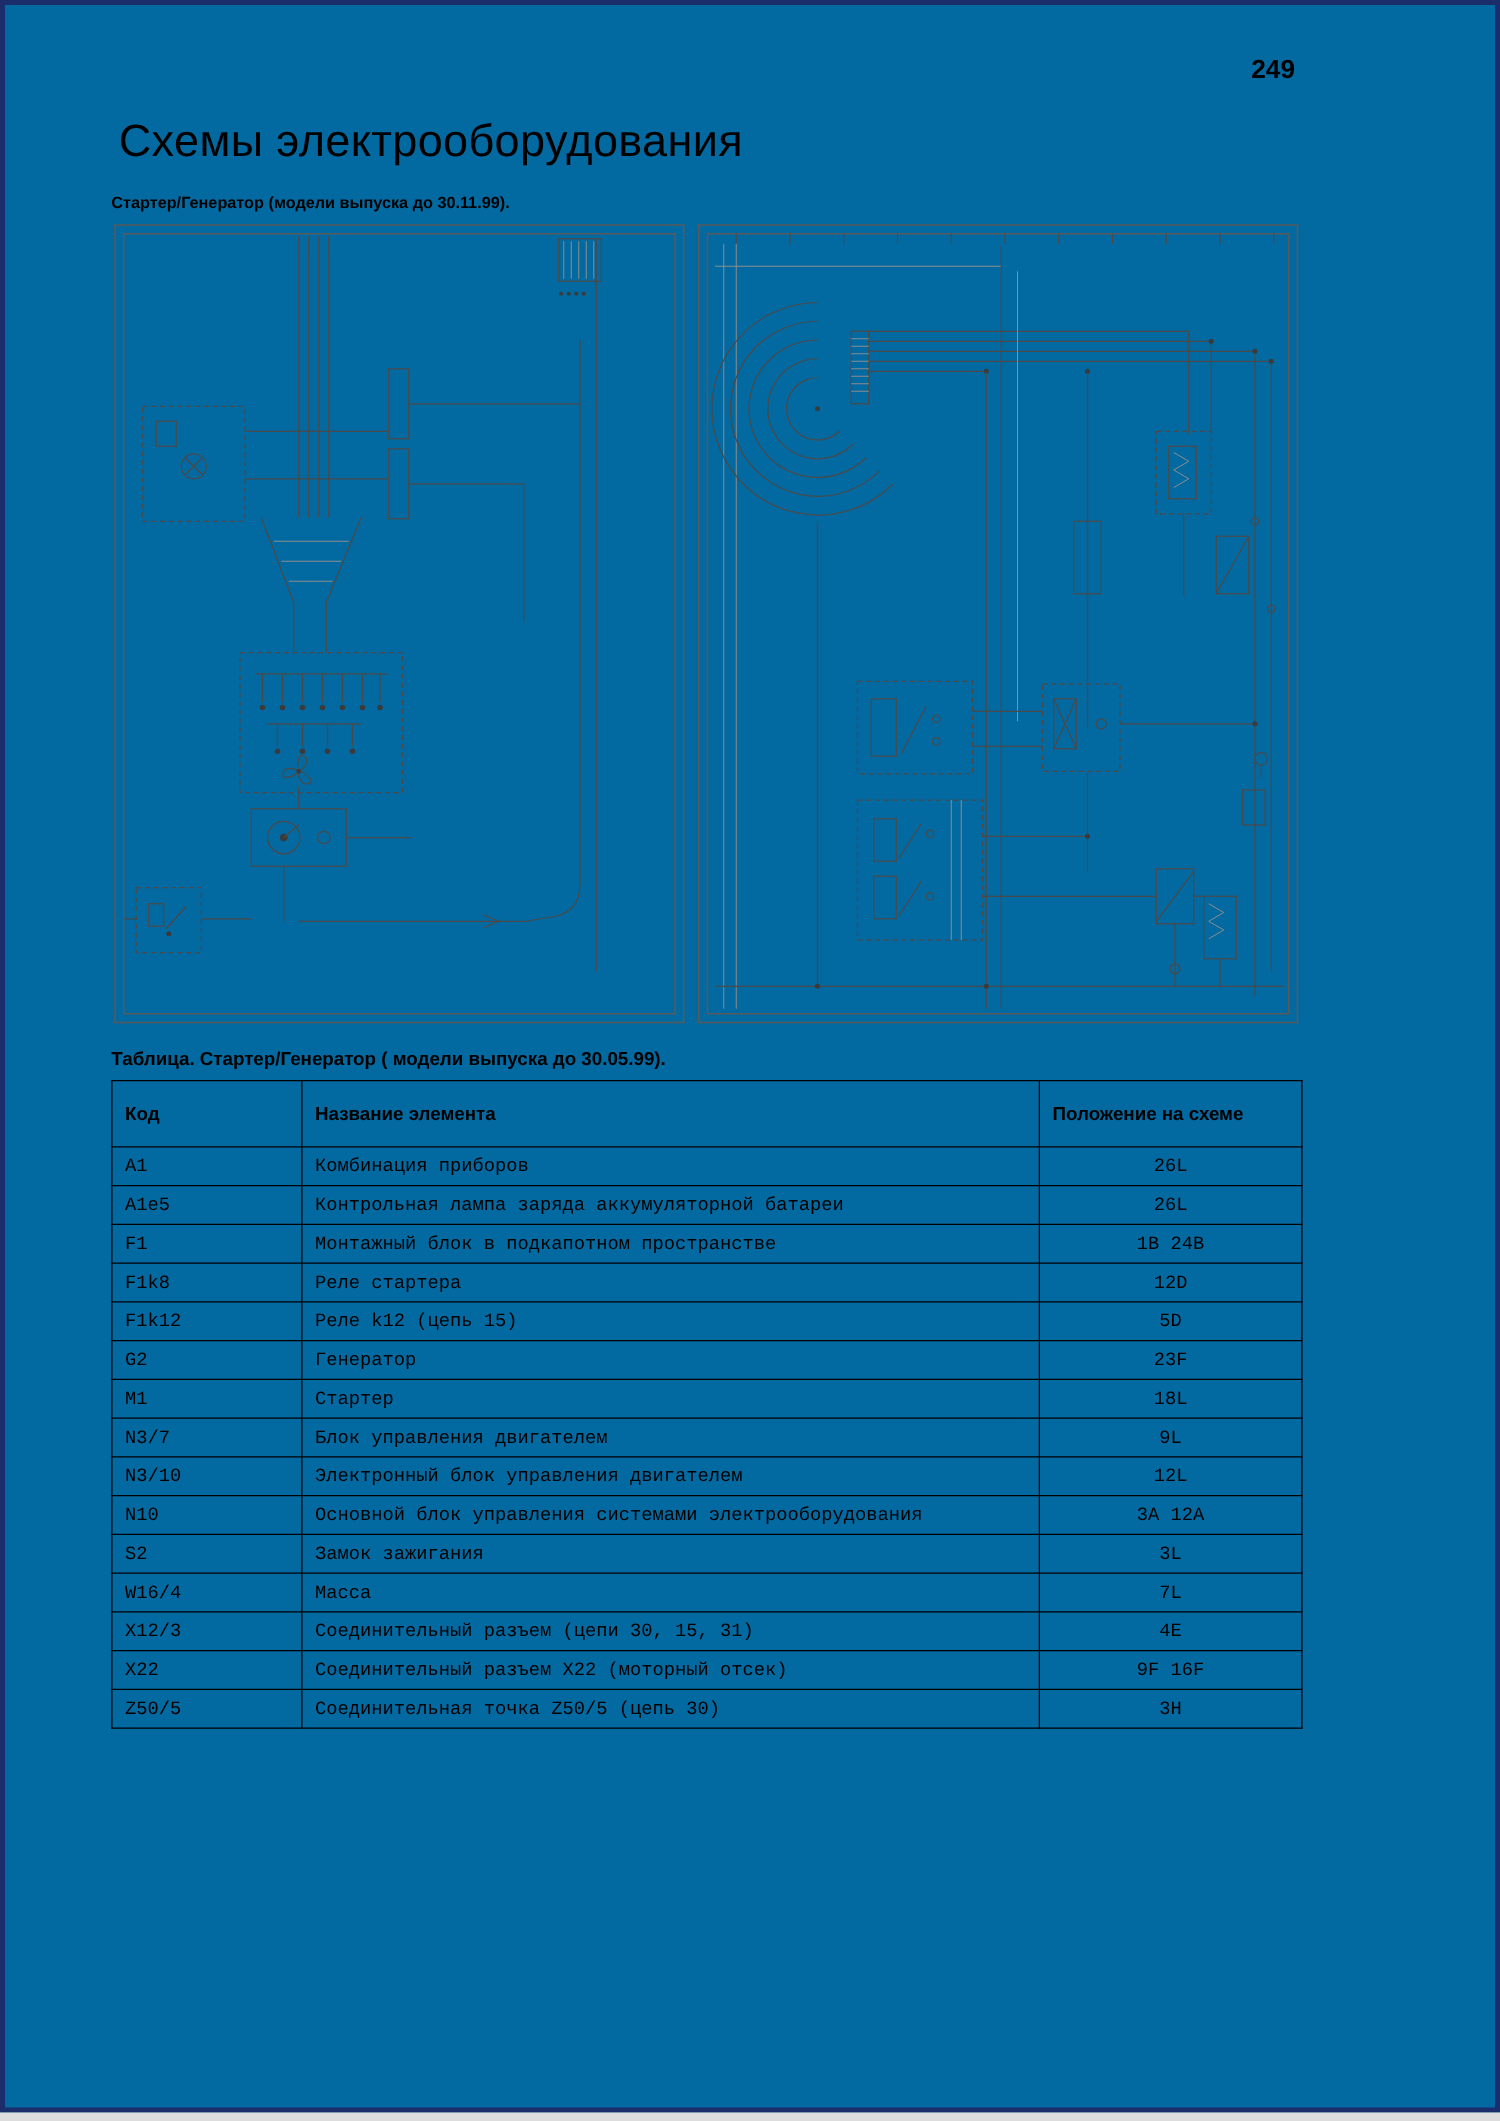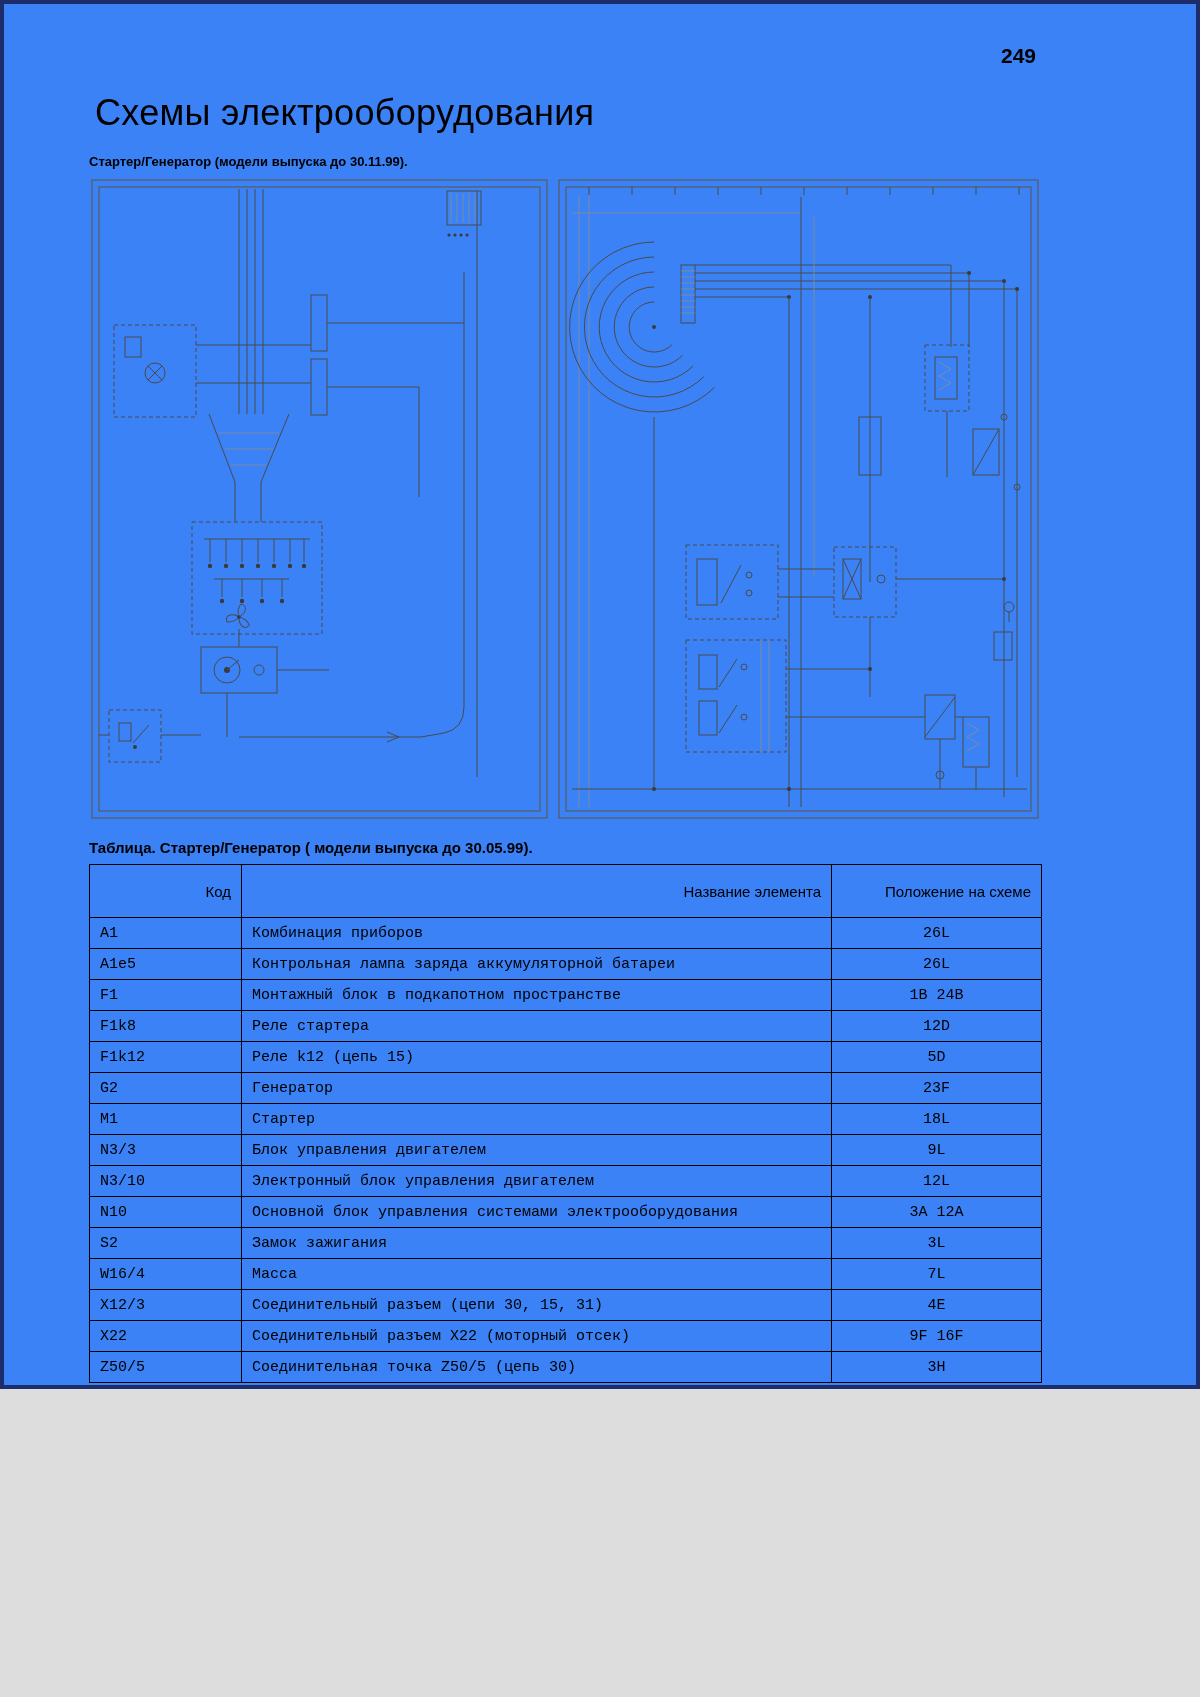--- a/index.html
+++ b/index.html
@@ -1,37 +1,37 @@
 <!DOCTYPE html>
 <html><head>
 <meta charset="utf-8">
 <style>
   html,body{margin:0;padding:0;background:#ddd;}
   .sheet{
-    width:1200px;height:1389px;margin:0 auto;background:#3b82f6;
+    width:1200px;height:1690px;margin:0 auto;background:#0369a1;
     box-sizing:border-box;border:4px solid #1c2d6b;
     padding:30px 160px 0 85px;
     font-family:"Liberation Sans",sans-serif;color:#000;
   }
   .page-number{text-align:right;font-weight:bold;font-size:21px;margin:10px 0 24px;}
   .title{font-size:36px;font-weight:normal;margin:0 6px 20px;letter-spacing:.3px;}
   .subtitle{font-size:13px;font-weight:bold;margin:0 0 8px;}
   .diagram{width:952px;height:646px;}
   .diagram svg{display:block;}
   .ln{stroke:#4a4a4a;stroke-width:1;fill:none;}
   .lt{stroke:#8d8d8d;stroke-width:.8;fill:none;}
   .dash{stroke-dasharray:4 3;}
   .frame{stroke:#5a5a5a;stroke-width:1.2;fill:none;}
   .dot{fill:#3a3a3a;stroke:none;}
   .caption{font-size:15px;font-weight:bold;margin:16px 0 8px;}
   table.elements{border-collapse:collapse;width:952px;table-layout:fixed;}
   table.elements th,table.elements td{
     border:1.6px solid #000;font-size:15px;padding:4px 10px;vertical-align:middle;
   }
-  table.elements th{font-weight:normal;text-align:right;height:44px;margin-top:25px;}
+  table.elements th{font-weight:bold;text-align:left;height:44px;margin-top:25px;}
   table.elements td{height:22px;font-family:Liberation Mono, monospace;}
   td.c0{text-align:left;}
   td.c1{text-align:left;}
   td.c2{text-align:center;}
 </style>
 </head>
 <body>
 
 <div class="sheet" style="border-color: rgb(28, 45, 107);">
 
@@ -247,21 +247,21 @@
           <td class="c0">G2</td>
           <td class="c1">Генератор</td>
           <td class="c2">23F</td>
         </tr>
         <tr>
           <td class="c0">M1</td>
           <td class="c1">Стартер</td>
           <td class="c2">18L</td>
         </tr>
         <tr>
-          <td class="c0">N3/3</td>
+          <td class="c0">N3/7</td>
           <td class="c1">Блок управления двигателем</td>
           <td class="c2">9L</td>
         </tr>
         <tr>
           <td class="c0">N3/10</td>
           <td class="c1">Электронный блок управления двигателем</td>
           <td class="c2">12L</td>
         </tr>
         <tr>
           <td class="c0">N10</td>

